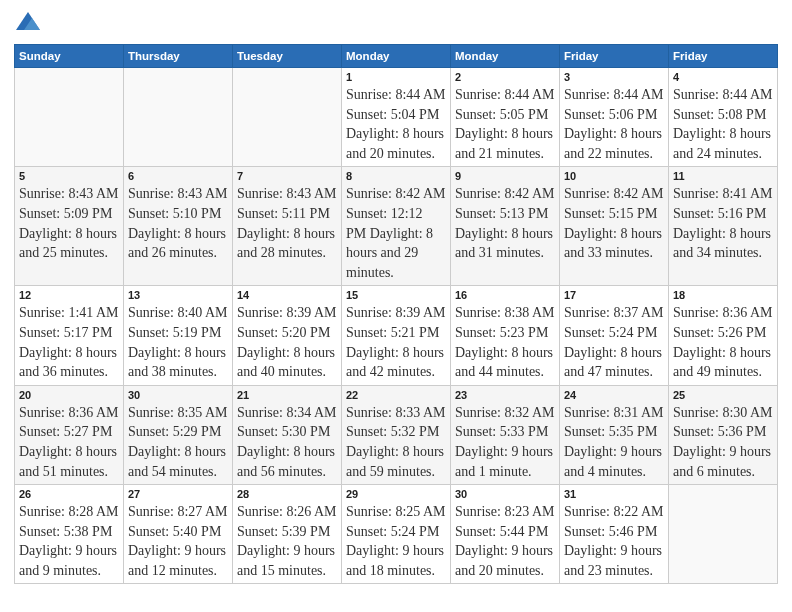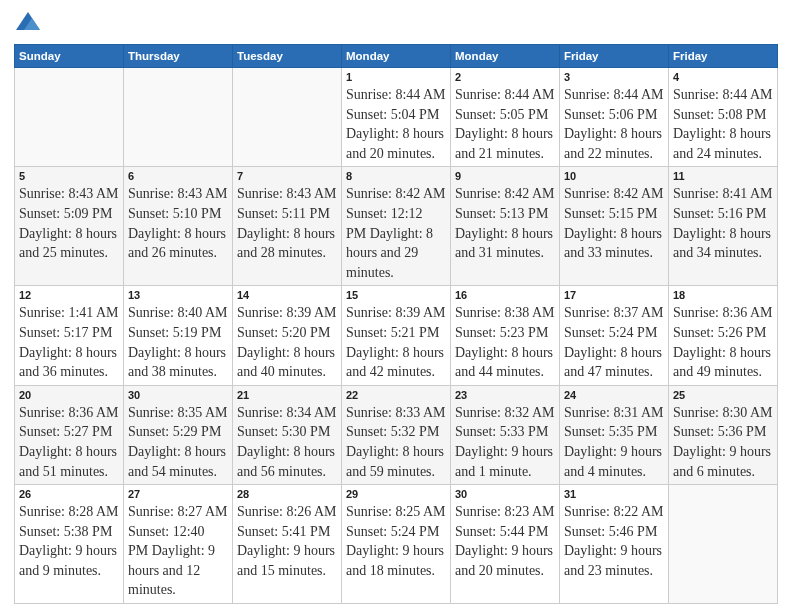--- a/index.html
+++ b/index.html
@@ -301,27 +301,27 @@
         <tr>
           <td>
             <span class="day-num">26</span>
             <div class="day-info">Sunrise: 8:28 AM
 Sunset: 5:38 PM
 Daylight: 9 hours and 9 minutes.</div>
           </td>
           <td>
             <span class="day-num">27</span>
             <div class="day-info">Sunrise: 8:27 AM
-Sunset: 12:40 PM
+Sunset: 5:40 PM
 Daylight: 9 hours and 12 minutes.</div>
           </td>
           <td>
             <span class="day-num">28</span>
             <div class="day-info">Sunrise: 8:26 AM
-Sunset: 5:41 PM
+Sunset: 5:39 PM
 Daylight: 9 hours and 15 minutes.</div>
           </td>
           <td>
             <span class="day-num">29</span>
             <div class="day-info">Sunrise: 8:25 AM
 Sunset: 5:24 PM
 Daylight: 9 hours and 18 minutes.</div>
           </td>
           <td>
             <span class="day-num">30</span>

